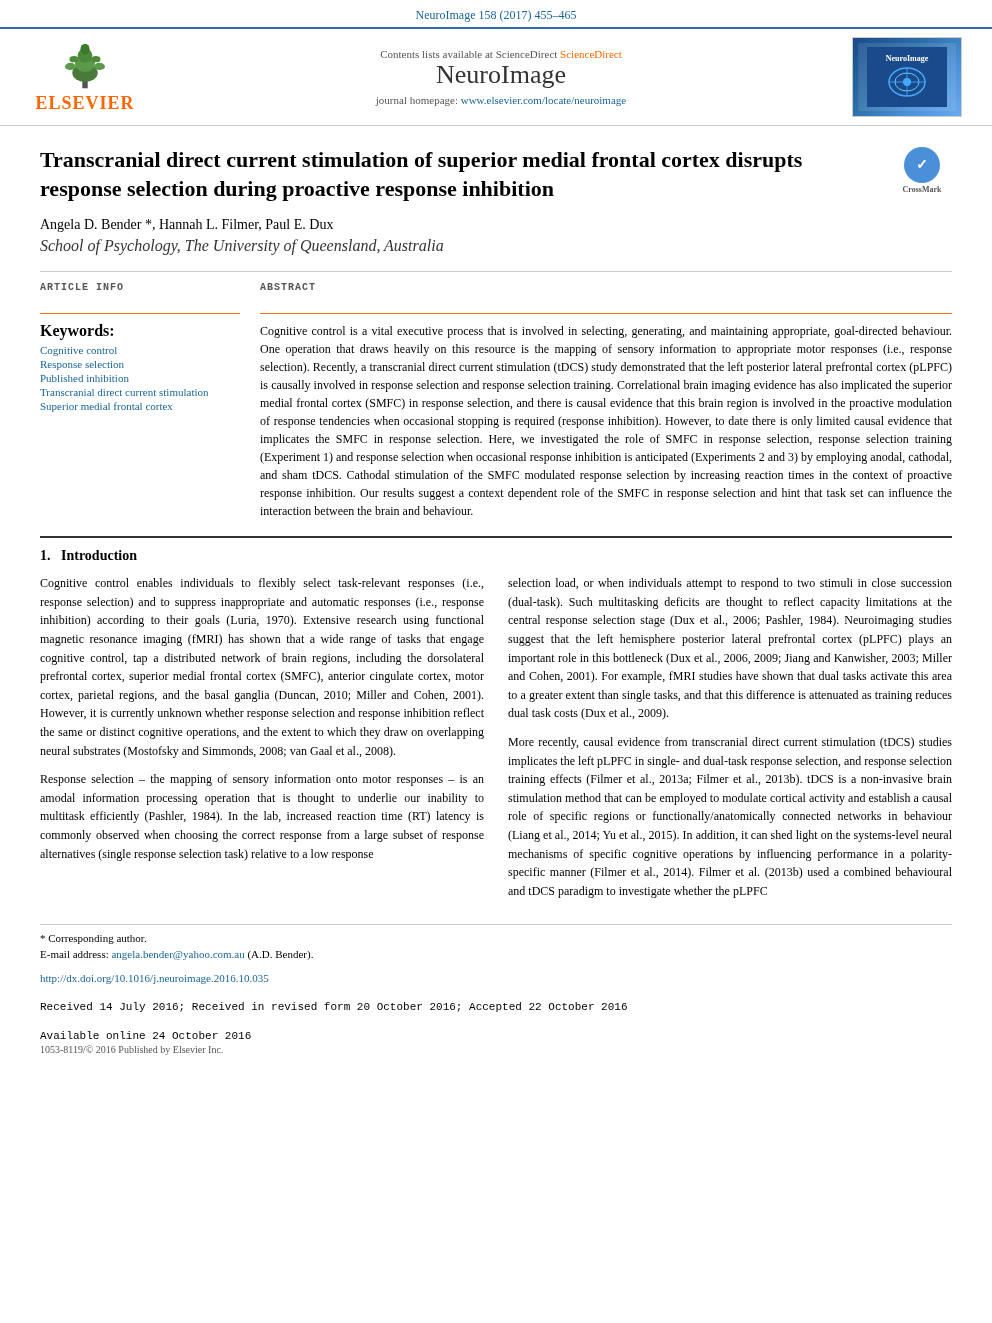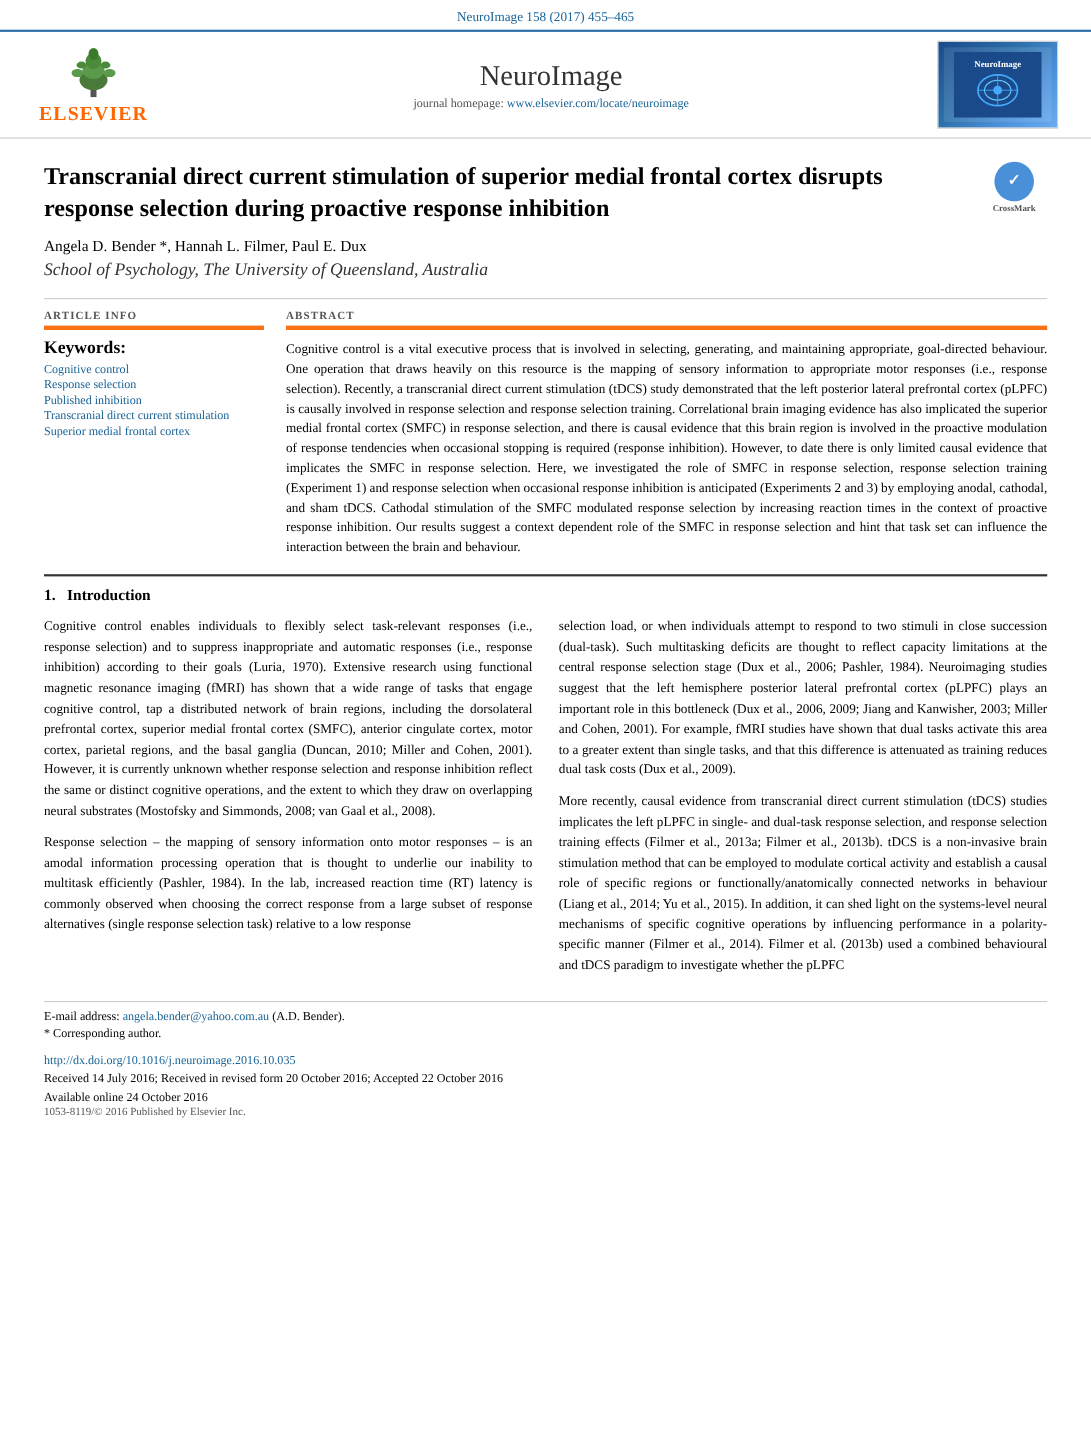--- a/index.html
+++ b/index.html
@@ -165,22 +165,23 @@
     .right-column {
       flex: 1;
     }
     .section-header {
       font-size: 10px;
       font-weight: bold;
       letter-spacing: 1px;
       text-transform: uppercase;
       color: #555;
       margin-bottom: 8px;
-      border-bottom: 4px solid #f97316;
-      padding-bottom: 3px;
+      border-bottom: 1px solid #f97316;
+      padding-bottom: 20px;
+      font-family: Liberation Mono, monospace;
     }
     .keywords-label {
       font-size: 16px;
       font-weight: bold;
       color: #000;
       margin-bottom: 4px;
     }
     .keyword-item {
       font-size: 11px;
       color: #1a6496;
@@ -234,21 +235,22 @@
     .doi-section {
       margin-top: 10px;
     }
     .doi-link {
       font-size: 11px;
       color: #1a6496;
     }
     .received-text {
       font-size: 11px;
       color: #000;
-      margin-top: 5px;
+      margin-top: 17px;
+      font-family: Liberation Mono, monospace;
     }
     .issn-text {
       font-size: 10px;
       color: #555;
       margin-top: 2px;
     }
   </style>
 </head>
 <body>
 
@@ -270,20 +272,24 @@
 
         <ellipse cx="14" cy="28" rx="6" ry="4" fill="#5a9a4a"></ellipse>
         <ellipse cx="46" cy="28" rx="6" ry="4" fill="#5a9a4a"></ellipse>
         <ellipse cx="18" cy="20" rx="5" ry="3.5" fill="#4a8a3a"></ellipse>
         <ellipse cx="42" cy="20" rx="5" ry="3.5" fill="#4a8a3a"></ellipse>
       </svg>
       <div class="elsevier-text">ELSEVIER</div>
     </div>
   </div>
   <div class="header-center">
+    <div class="sciencedirect-link">
+      <span>Contents lists available at ScienceDirect</span>
+      <a>ScienceDirect</a>
+    </div>
     <div class="journal-name">NeuroImage</div>
     <div class="homepage-link">
       <span>journal homepage:</span>
       <a>www.elsevier.com/locate/neuroimage</a>
     </div>
   </div>
   <div class="header-right">
     <div class="journal-cover">
       <div class="journal-cover-inner">
         <svg width="80" height="60" viewBox="0 0 80 60">
@@ -350,26 +356,26 @@
       </div>
       <div class="body-col">
         <p class="body-text">selection load, or when individuals attempt to respond to two stimuli in close succession (dual-task). Such multitasking deficits are thought to reflect capacity limitations at the central response selection stage (Dux et al., 2006; Pashler, 1984). Neuroimaging studies suggest that the left hemisphere posterior lateral prefrontal cortex (pLPFC) plays an important role in this bottleneck (Dux et al., 2006, 2009; Jiang and Kanwisher, 2003; Miller and Cohen, 2001). For example, fMRI studies have shown that dual tasks activate this area to a greater extent than single tasks, and that this difference is attenuated as training reduces dual task costs (Dux et al., 2009).</p>
         <p class="body-text">More recently, causal evidence from transcranial direct current stimulation (tDCS) studies implicates the left pLPFC in single- and dual-task response selection, and response selection training effects (Filmer et al., 2013a; Filmer et al., 2013b). tDCS is a non-invasive brain stimulation method that can be employed to modulate cortical activity and establish a causal role of specific regions or functionally/anatomically connected networks in behaviour (Liang et al., 2014; Yu et al., 2015). In addition, it can shed light on the systems-level neural mechanisms of specific cognitive operations by influencing performance in a polarity-specific manner (Filmer et al., 2014). Filmer et al. (2013b) used a combined behavioural and tDCS paradigm to investigate whether the pLPFC</p>
       </div>
     </div>
   </div>
 
   <div class="footnote-section">
     <div class="footnote-text">
+      <span>* Corresponding author.</span>
+    </div>
+    <div class="footnote-text">
       <span>E-mail address:</span>
       <a>angela.bender@yahoo.com.au</a>
       <span>(A.D. Bender).</span>
-    </div>
-    <div class="footnote-text">
-      <span>* Corresponding author.</span>
     </div>
   </div>
 
   <div class="doi-section">
     <div class="doi-link"><a>http://dx.doi.org/10.1016/j.neuroimage.2016.10.035</a></div>
     <div class="received-text">Received 14 July 2016; Received in revised form 20 October 2016; Accepted 22 October 2016</div>
     <div class="received-text">Available online 24 October 2016</div>
     <div class="issn-text">1053-8119/© 2016 Published by Elsevier Inc.</div>
   </div>
 

